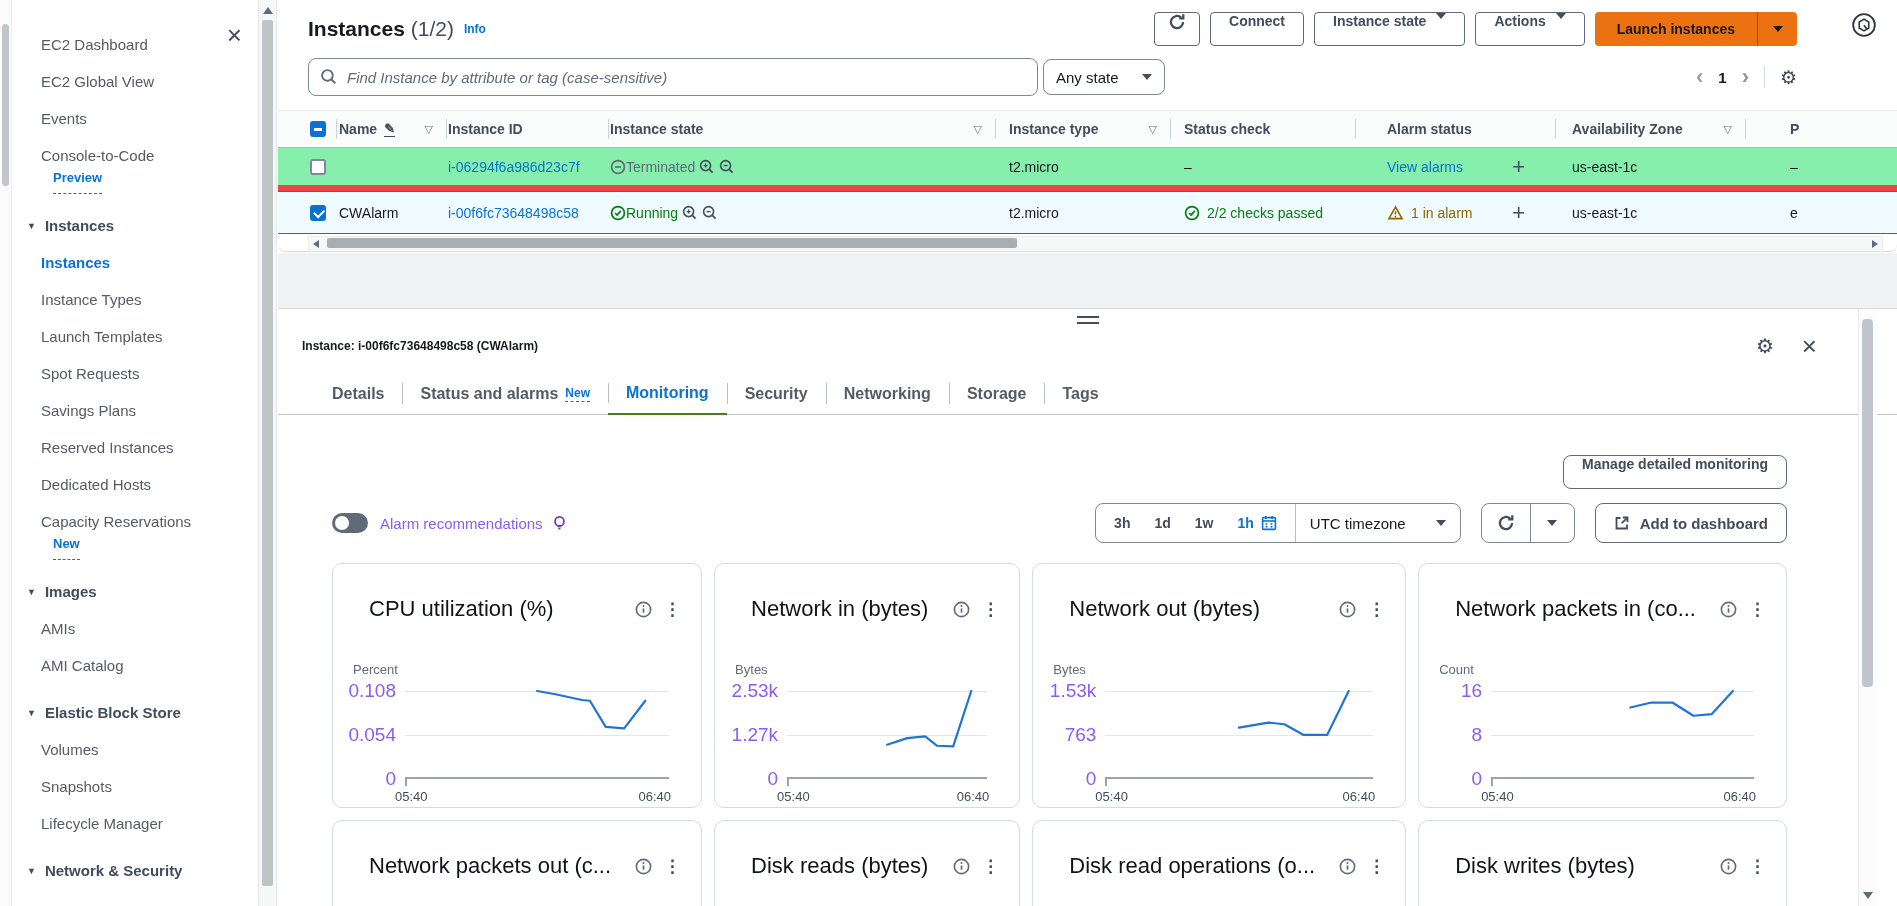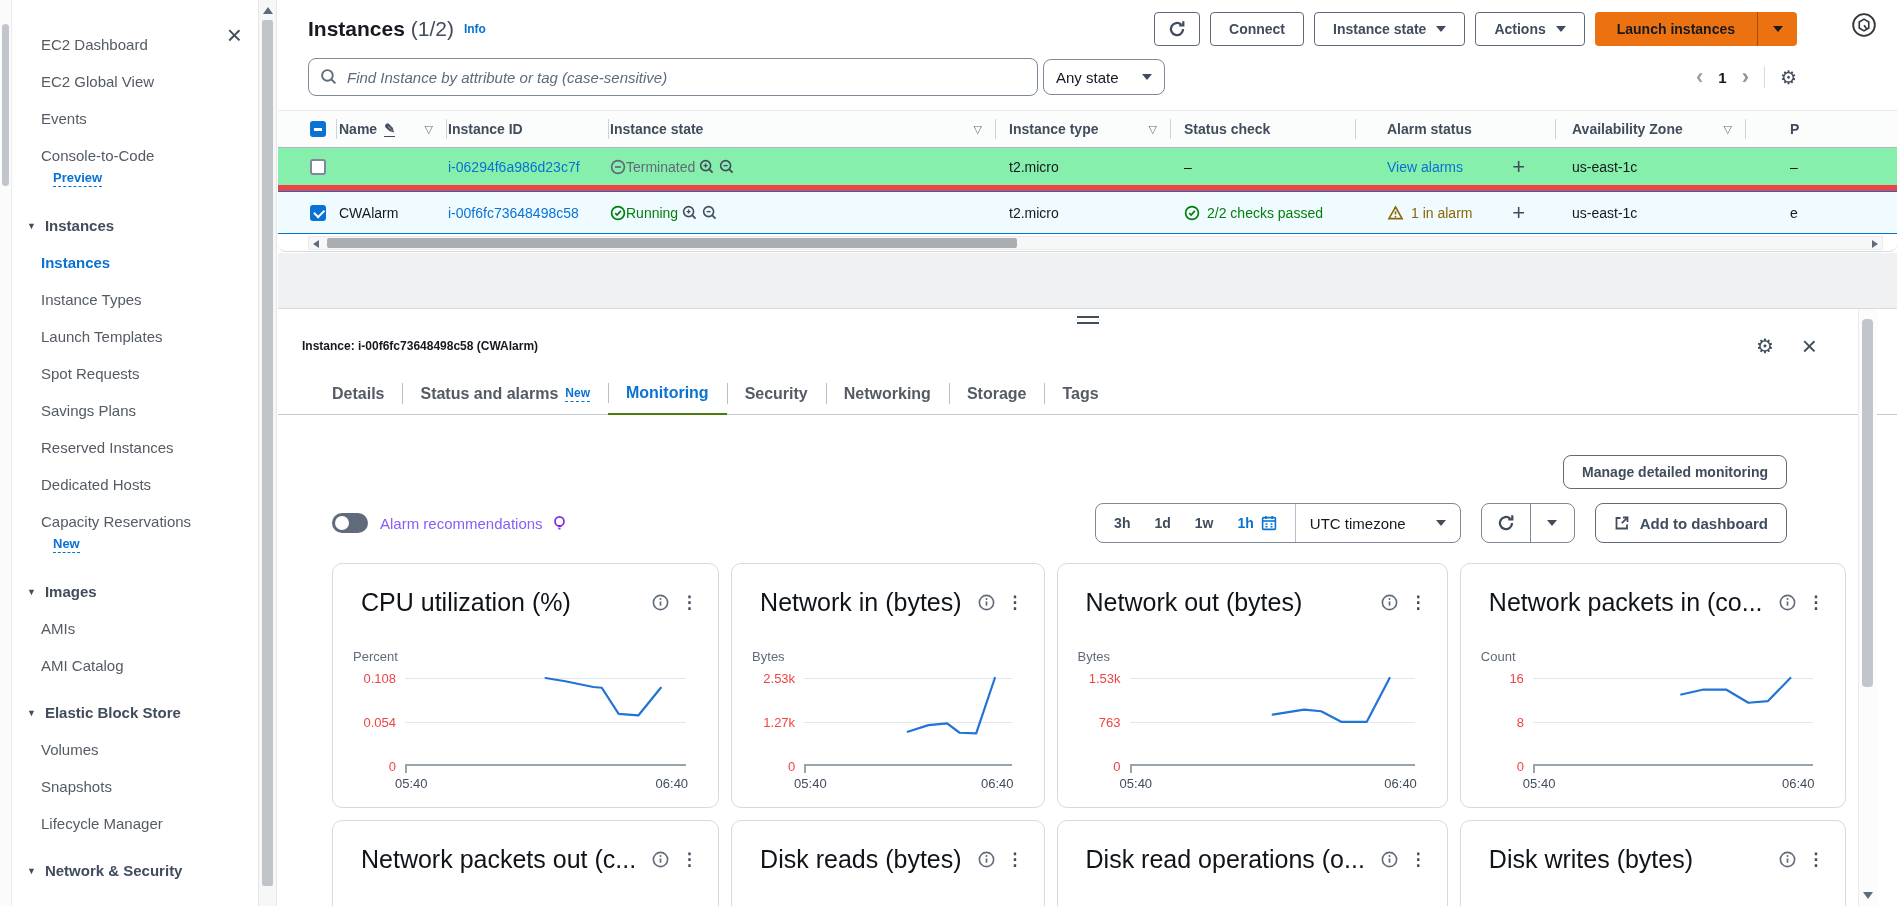--- a/index.html
+++ b/index.html
@@ -12,40 +12,40 @@
   
   #left-sb { position:absolute; left:0; top:0; width:12px; height:906px; background:#fbfbfb; border-right:1px solid #ededed; }
   #left-sb .thumb { position:absolute; left:2px; top:24px; width:7px; height:162px; background:#c1c6cc; border-radius:4px; }
 
   
   #sidebar { position:absolute; left:13px; top:0; width:245px; height:906px; background:#fff; padding-top:26px; font-size:15px; color:#545b64; }
   .side-close { position:absolute; top:22px; right:16px; font-size:26px; line-height:1; color:#414d5c; cursor:pointer; font-weight:300; }
   .nav-item { padding:10px 8px 10px 28px; cursor:pointer; }
   .nav-item.active { color:#0972d3; font-weight:bold; }
   .nav-sub { padding:0 0 12px 40px; }
-  .badge-link { color:#0972d3; font-weight:bold; font-size:13px; border-bottom:1px dashed #0972d3; padding-bottom:1px; cursor:pointer; }
+  .badge-link { color:#0972d3; font-weight:bold; font-size:13px; border-bottom:1px dashed #0972d3; padding-bottom:8px; cursor:pointer; }
   .nav-section { padding:20px 0 10px 14px; font-weight:bold; color:#414d5c; display:flex; align-items:center; gap:9px; cursor:pointer; }
   .nav-section .tri { font-size:9px; color:#414d5c; }
 
   
   #nav-sb { position:absolute; left:258px; top:0; width:19px; height:906px; background:#f6f7f7; border-left:1px solid #e6e6e6; border-right:1px solid #e6e6e6; }
   #nav-sb .up { position:absolute; top:7px; left:4px; width:0; height:0; border-left:5px solid transparent; border-right:5px solid transparent; border-bottom:7px solid #5f6b7a; }
   #nav-sb .thumb { position:absolute; top:20px; left:3px; width:11px; height:866px; background:#bfc4c9; border-radius:2px; }
 
   
   #main { position:absolute; left:278px; top:0; right:0; height:906px; }
 
   #list-panel { position:absolute; top:0; left:0; right:0; height:252px; background:#fff; border-bottom:1px solid #d5dbdb;border-radius:8px; }
   .list-header { display:flex; align-items:center; padding:12px 100px 0 30px; }
   .page-title { font-size:21px; font-weight:bold; margin:0; color:#16191f; }
   .page-title .count { font-weight:400; color:#414d5c; }
   .info-link { color:#0972d3; font-weight:bold; font-size:12px; margin-left:10px; cursor:pointer; }
   .hd-spacer { flex:1; }
   .btn { height:34px; padding:0 18px; border:1px solid #5f6b7a; border-radius:4px; background:#fff;
-         font-weight:bold; font-size:14px; color:#414d5c; display:inline-flex; align-items:center; gap:10px;
+         font-weight:bold; font-size:14px; color:#414d5c; display:inline-flex; align-items:flex-start; gap:10px;
          margin-left:10px; cursor:pointer; white-space:nowrap; font-family:inherit; }
   .btn.icon-only { width:46px; padding:0; justify-content:center; }
   .caret { width:0; height:0; border-left:5px solid transparent; border-right:5px solid transparent; border-top:6px solid #414d5c; display:inline-block; }
   .launch-group { display:inline-flex; margin-left:10px; border-radius:4px; overflow:hidden; }
   .btn-primary { height:34px; background:#ec7211; border:none; color:#16191f; font-weight:bold; font-size:14px; padding:0 22px; display:inline-flex; align-items:center; cursor:pointer; font-family:inherit; }
   .btn-primary.arrow { width:40px; padding:0; justify-content:center; border-left:1px solid #a14e0b; }
   .btn-primary .caret { border-top-color:#16191f; }
 
   .filter-row { display:flex; align-items:center; padding:12px 100px 0 30px; gap:5px; }
   .search-box { position:relative; width:730px; }
@@ -130,29 +130,29 @@
   .tz { display:flex; align-items:center; gap:30px; padding:0 14px; border-left:1px solid #b6bec9; height:100%; font-size:15px; cursor:pointer; }
   .pair { display:flex; height:40px; border:1px solid #7d8998; border-radius:8px; overflow:hidden; background:#fff; }
   .pair .pbtn { width:48px; display:flex; align-items:center; justify-content:center; cursor:pointer; }
   .pair .pbtn + .pbtn { border-left:1px solid #7d8998; width:44px; }
   .btn-dash { height:40px; border:1px solid #5f6b7a; border-radius:8px; background:#fff; font-weight:bold; font-size:15px; color:#414d5c; display:inline-flex; align-items:center; gap:10px; padding:0 18px; cursor:pointer; font-family:inherit; }
 
   
   .charts { display:grid; grid-template-columns:repeat(4, 1fr); gap:12px; margin-top:20px; }
   .card { border:1px solid #d5dbdb; border-radius:10px; background:#fff; padding:16px 20px; height:245px; position:relative; }
   .card-head { display:flex; align-items:center; }
-  .card-head h3 { font-size:25px; font-weight:400; margin:8px; color:#0f141a; white-space:nowrap; overflow:hidden; flex:1; }
+  .card-head h3 { font-size:22px; font-weight:400; margin:16px; color:#0f141a; white-space:nowrap; overflow:hidden; flex:1; }
   .info-i { margin:0 12px 0 8px; cursor:pointer; display:flex; }
   .kebab { font-size:17px; font-weight:bold; color:#414d5c; cursor:pointer; line-height:1; }
   .unit { font-size:13px; color:#5f6b7a; margin-top:24px; }
   .plot { position:relative; height:88px; margin:14px 12px 0 52px; }
   .gl { position:absolute; left:0; right:0; height:1px; background:#e4e7e9; }
   .gl.zero { height:2px; background:#9aa5ab; bottom:0; top:auto; }
   .stub { position:absolute; left:0; bottom:-7px; width:2px; height:7px; background:#9aa5ab; }
-  .ytick { position:absolute; right:calc(100% + 9px); transform:translateY(-50%); font-size:13px; color:#ef4444; white-space:nowrap;margin-left:12px; }
+  .ytick { position:absolute; right:calc(100% + 9px); transform:translateY(-50%); font-size:19px; color:#8b5cf6; white-space:nowrap;margin-left:12px; }
   .plot svg { position:absolute; left:0; top:0; width:100%; height:100%; overflow:visible; }
   .plot polyline { fill:none; stroke:#2074d5; stroke-width:2.2; stroke-linejoin:round; stroke-linecap:round; vector-effect:non-scaling-stroke; }
   .xticks { display:flex; justify-content:space-between; margin:10px 10px 0 42px; font-size:13px; color:#414d5c; }
 
   
   .vscroll { position:absolute; top:0; right:20px; bottom:0; width:19px; background:#fcfcfc; border-left:1px solid #ebebeb; }
   .vscroll .thumb { position:absolute; top:10px; left:3px; width:11px; height:368px; background:#c1c6cc; border-radius:4px; }
   .vscroll .down { position:absolute; bottom:7px; left:4px; width:0; height:0; border-left:5px solid transparent; border-right:5px solid transparent; border-top:7px solid #5f6b7a; }
 
   

